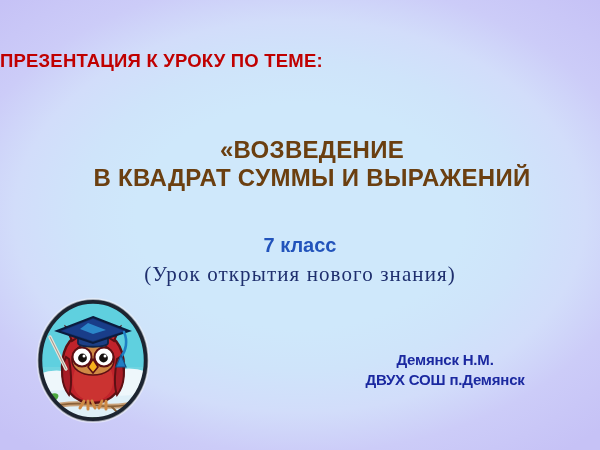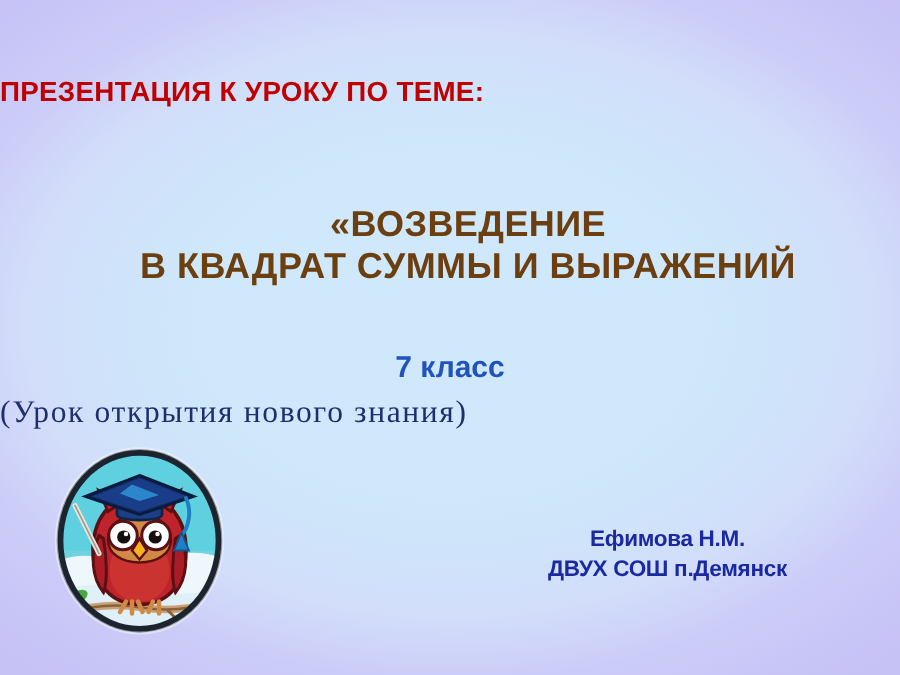--- a/index.html
+++ b/index.html
@@ -71,21 +71,21 @@
     color: #2253bb;
     white-space: nowrap;
   }
 
   
   .subtitle-line {
     position: absolute;
     top: 262px;
     left: 0;
     width: 600px;
-    text-align: left;
+    text-align: center;
     font-family: "Liberation Serif", serif;
     font-size: 21px;
     color: #1f2f6e;
     letter-spacing: 1.1px;
     white-space: nowrap;
   }
 
   
   .author-block {
     position: absolute;
@@ -123,21 +123,21 @@
   <div class="title-block">
     <div class="title-line">«ВОЗВЕДЕНИЕ</div>
     <div class="title-line">В КВАДРАТ СУММЫ И ВЫРАЖЕНИЙ</div>
   </div>
 
   <div class="grade-line">7 класс</div>
 
   <div class="subtitle-line">(Урок открытия нового знания)</div>
 
   <div class="author-block">
-    <div class="author-line">Ефимова Н.М.</div>
+    <div class="author-line">Демянск Н.М.</div>
     <div class="author-line">ДВУХ СОШ п.Демянск</div>
   </div>
 
   <div class="owl-emblem">
     <svg width="114" height="127" viewBox="0 0 114 127" xmlns="http://www.w3.org/2000/svg">
       <defs>
         <clipPath id="circ">
           <ellipse cx="57" cy="63.5" rx="53" ry="59"></ellipse>
         </clipPath>
       </defs>

